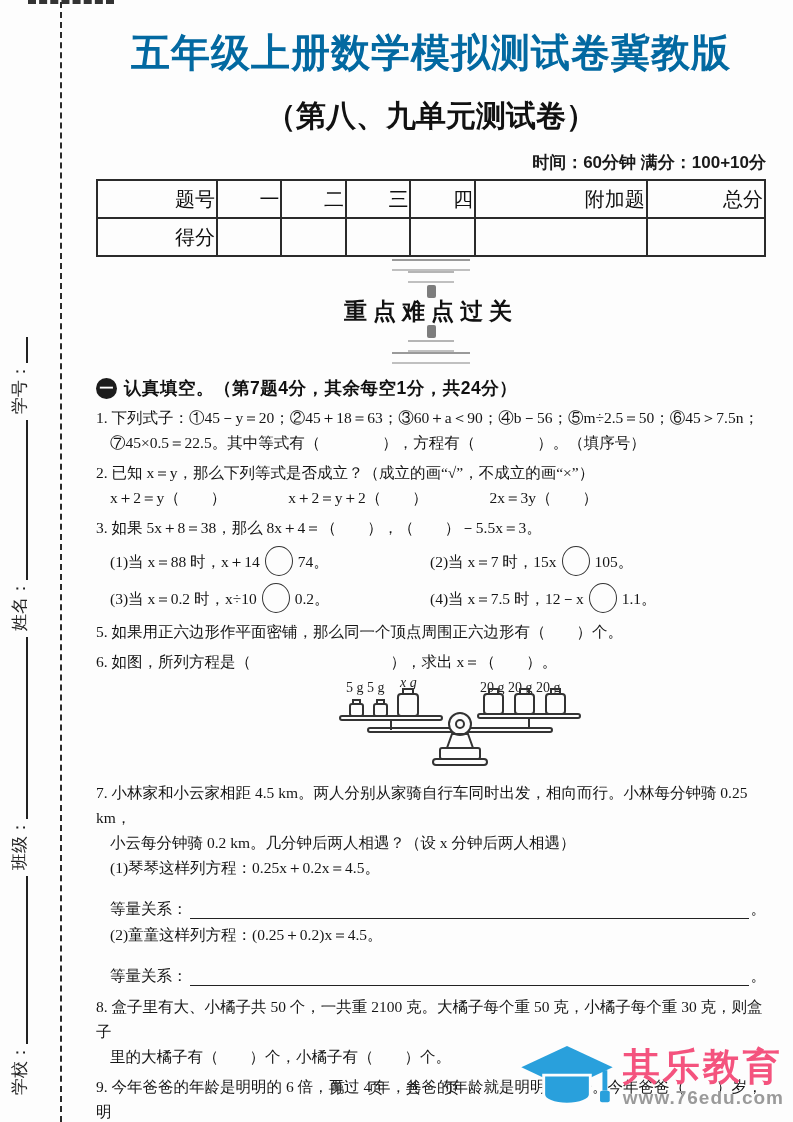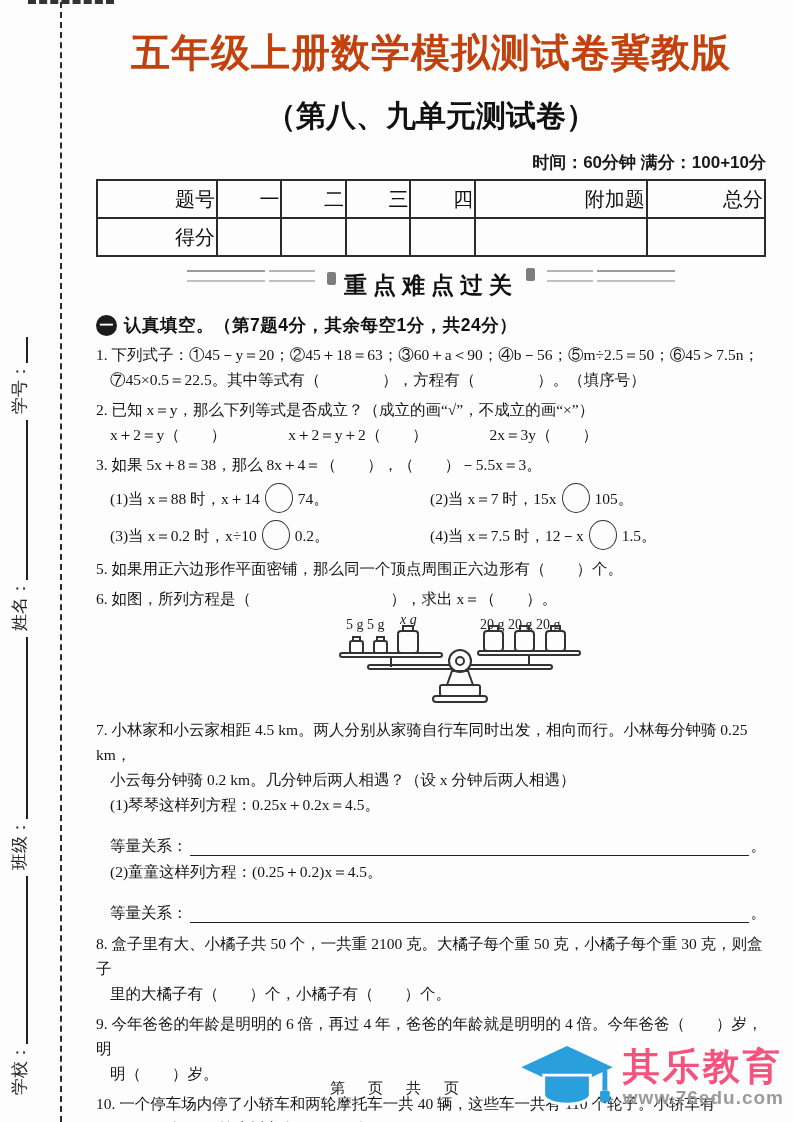--- a/index.html
+++ b/index.html
@@ -21,33 +21,33 @@
   .sb-item { display:flex; align-items:flex-end; margin-right:6px; }
   .sb-line { display:inline-block; height:2px; border-bottom:2px solid #222;
     margin-bottom:3px; }
   .sb-item:nth-child(1) .sb-line { width:168px; }
   .sb-item:nth-child(2) .sb-line { width:182px; }
   .sb-item:nth-child(3) .sb-line { width:160px; }
   .sb-item:nth-child(4) .sb-line { width:26px; }
 
   .content { position:absolute; left:96px; top:0; width:670px; }
   .title { margin:26px 0 0 0; text-align:center; font-size:39px; font-weight:900;
-    letter-spacing:1px; font-family:Liberation Sans, sans-serif; color:#c2410c; }
+    letter-spacing:1px; font-family:Liberation Sans, sans-serif; color:#0369a1; }
   .subtitle { margin:16px 0 0 0; text-align:center; font-size:30px; font-weight:800;
     font-family:"Liberation Sans","DejaVu Sans",sans-serif; color:#111; }
   .meta { margin-top:14px; text-align:right; font-size:17px; font-weight:600;
     font-family:"Liberation Sans","DejaVu Sans",sans-serif; }
 
   table.score { width:100%; margin-top:5px; border-collapse:collapse;
     font-family:"Liberation Sans","DejaVu Sans",sans-serif; }
   table.score td { border:2px solid #2b2b2b; height:34px; text-align:right;
     font-size:20px; font-weight:500; color:#111; }
   table.score td.lbl { width:116px; }
 
-  .banner { margin-top:13px; display:flex; justify-content:center; }
+  .banner { margin-top:2px; display:flex; align-items:center; justify-content:center;flex-direction:column; }
   .b-line { width:78px; height:8px; border-top:2px solid #9a9a9a;
     border-bottom:2px solid #c0c0c0; }
   .b-line.short { width:46px; margin:0 4px; border-top-color:#b5b5b5; }
   .b-mark { width:9px; height:13px; background:#7d7d7d; border-radius:2px;
     margin:0 8px; position:relative; top:2px; }
   .b-mark.r { top:-2px; }
   .b-text { font-size:23px; font-weight:900; letter-spacing:6px; color:#111;
     font-family:"Liberation Sans","DejaVu Sans",sans-serif; }
 
   .sec-head { margin-top:12px; display:flex; align-items:center;
@@ -178,21 +178,21 @@
         </span>
         <span>
           <span>(2)当 x＝7 时，15x</span><span class="circ"></span><span>105。</span>
         </span>
       </div>
       <div class="pair-row">
         <span class="cell1">
           <span>(3)当 x＝0.2 时，x÷10</span><span class="circ"></span><span>0.2。</span>
         </span>
         <span>
-          <span>(4)当 x＝7.5 时，12－x</span><span class="circ"></span><span>1.5。</span>
+          <span>(4)当 x＝7.5 时，12－x</span><span class="circ"></span><span>1.1。</span>
         </span>
       </div>
     </div>
 
     <div class="q">
       <div>5. 如果用正六边形作平面密铺，那么同一个顶点周围正六边形有（　　）个。</div>
     </div>
 
     <div class="q">
       <div>6. 如图，所列方程是（　　　　　　　　　），求出 x＝（　　）。</div>

